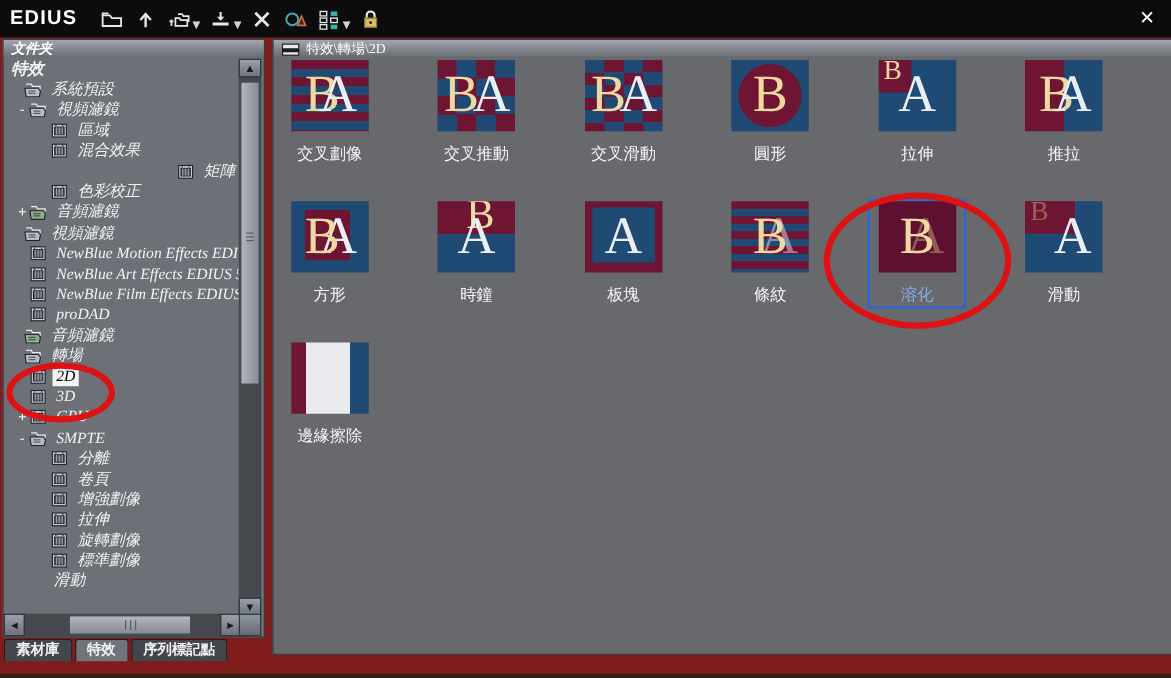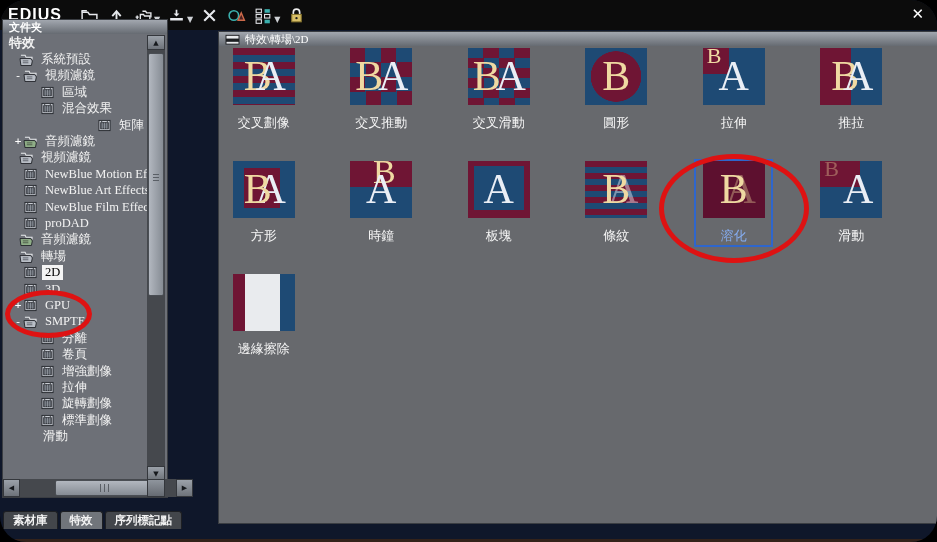--- a/index.html
+++ b/index.html
@@ -1,32 +1,32 @@
 <!DOCTYPE html>
 <html><head>
 <meta charset="utf-8">
 <style>
   html,body{margin:0;padding:0;background:#000;}
-  #window{position:relative;width:937px;height:542px;background:#0f172a;overflow:hidden;
-          font-family:"Liberation Serif","DejaVu Serif",serif;border-radius:26px;}
+  #window{position:relative;width:937px;height:542px;background:#7f1d1d;overflow:hidden;
+          font-family:"Liberation Serif","DejaVu Serif",serif;}
 
   
   .titlebar{position:absolute;left:0;top:0;width:937px;height:30px;background:#0c0c0c;
             display:flex;align-items:center;}
   .logo{color:#fff;font-family:"Liberation Sans",sans-serif;font-weight:bold;font-size:16px;
         letter-spacing:1px;margin:0 14px 0 8px;}
   .tbicon{width:27px;height:24px;display:inline-flex;align-items:center;justify-content:center;cursor:default;}
   .tbicon svg{width:19px;height:19px;}
   .dd{color:#cfd2d6;font-size:8px;margin:8px 3px 0 -3px;font-family:"DejaVu Sans",sans-serif;}
   .closebtn{position:absolute;right:13px;top:5px;color:#fff;font-size:15px;font-weight:bold;
             font-family:"DejaVu Sans",sans-serif;cursor:default;}
 
   
-  .panel-left{position:absolute;left:2px;top:19px;width:166px;height:479px;background:#6d7077;
-              border:1px solid #3a3d42;box-sizing:border-box;}
+  .panel-left{position:absolute;left:2px;top:31px;width:210px;height:479px;background:#6d7077;
+              border:1px solid #3a3d42;box-sizing:border-box;font-style:italic;}
   .hdr{height:14px;background:linear-gradient(#a2a7af,#666b72);color:#fff;font-size:11px;
        line-height:14px;padding:0 6px;font-weight:bold;display:flex;align-items:center;gap:5px;}
   #tree{position:absolute;left:2px;top:15px;right:20px;bottom:19px;overflow:hidden;
         color:#f2f2f2;font-size:12.5px;}
   .trow{height:16.4px;display:flex;align-items:center;white-space:nowrap;}
   .trow.root{font-weight:bold;font-size:13px;padding-left:4px;}
   .exp{width:10px;text-align:center;font-size:11px;color:#fff;
        font-family:"DejaVu Sans Mono",monospace;flex:0 0 10px;}
   .ticon{width:15px;height:13px;margin-right:4px;flex:0 0 15px;}
   .tlabel{padding:0 3px;}
@@ -276,20 +276,27 @@
           </svg>
           <span class="tlabel">混合效果</span>
         </div>
         <div class="trow" style="padding-left: 25px; justify-content: flex-end;">
           <span class="exp"></span>
           <svg class="ticon">
             <use href="#sym-titem"></use>
           </svg>
           <span class="tlabel">矩陣</span>
         </div>
+        <div class="trow" style="padding-left: 25px;">
+          <span class="exp"></span>
+          <svg class="ticon">
+            <use href="#sym-titem"></use>
+          </svg>
+          <span class="tlabel">色彩校正</span>
+        </div>
         <div class="trow" style="padding-left: 8px;">
           <span class="exp">+</span>
           <svg class="ticon">
             <use href="#sym-taudio"></use>
           </svg>
           <span class="tlabel">音頻濾鏡</span>
         </div>
         <div class="trow" style="padding-left: 4px;">
           <span class="exp"></span>
           <svg class="ticon">

